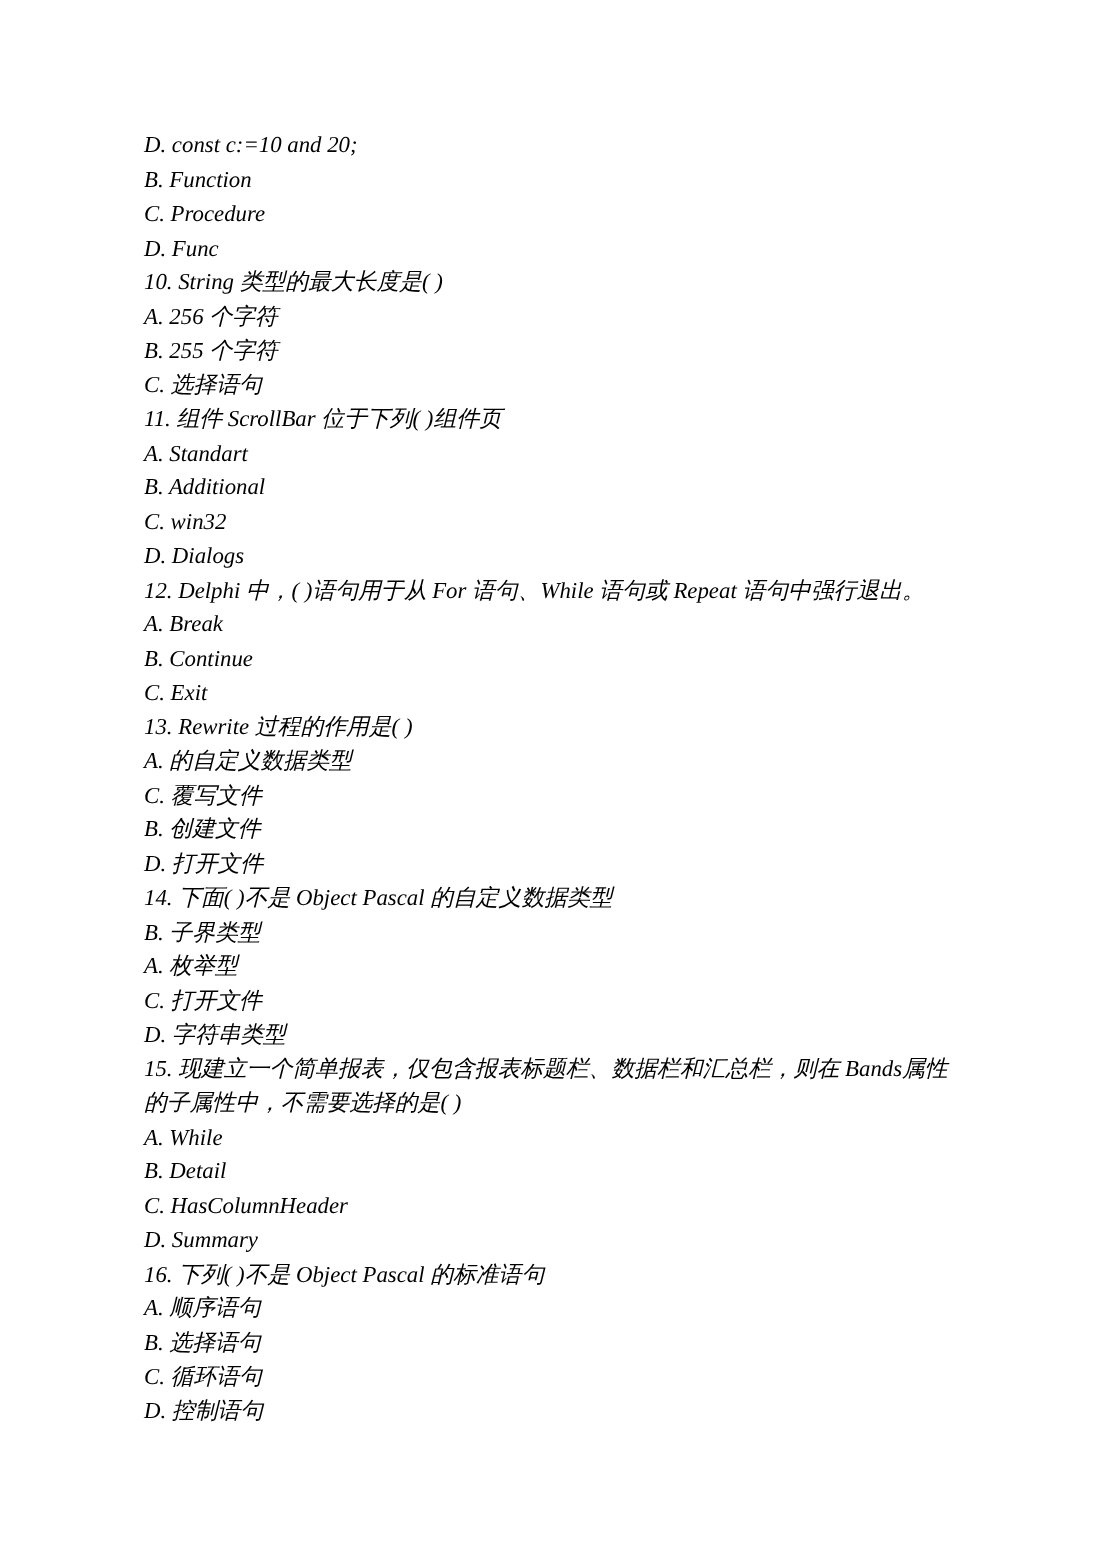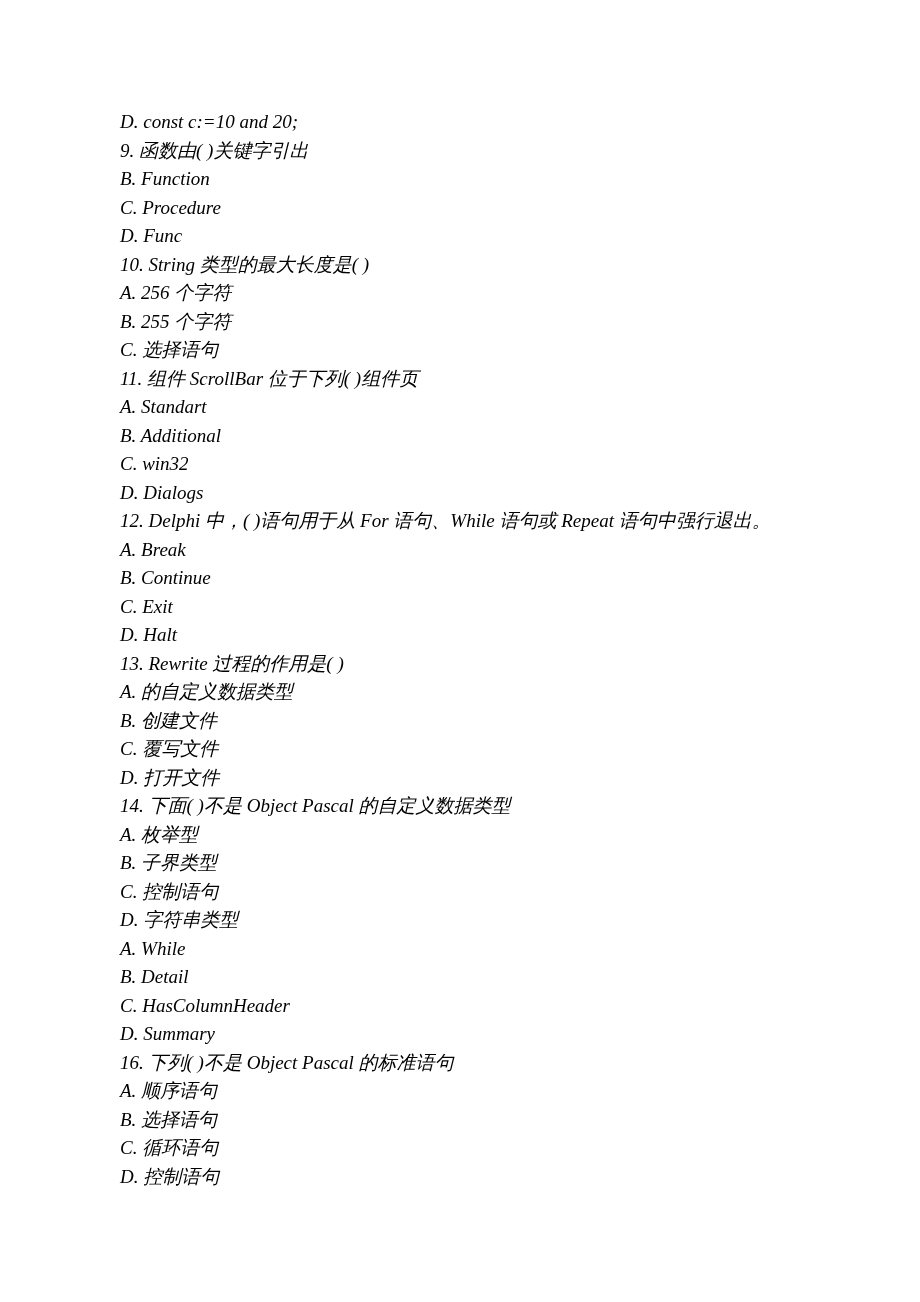--- a/index.html
+++ b/index.html
@@ -17,48 +17,47 @@
       white-space: pre-wrap;
       word-break: break-all;
       font-style: italic;
     }
   </style>
 </head>
 <body>
 
 <div id="content">
     <div class="line">D. const c:=10 and 20;</div>
-    <div class="line">9. 函数由( )关键字引出</div>
     <div class="line">B. Function</div>
     <div class="line">C. Procedure</div>
     <div class="line">D. Func</div>
     <div class="line">10. String 类型的最大长度是( )</div>
     <div class="line">A. 256 个字符</div>
     <div class="line">B. 255 个字符</div>
     <div class="line">C. 选择语句</div>
     <div class="line">11. 组件 ScrollBar 位于下列( )组件页</div>
     <div class="line">A. Standart</div>
     <div class="line">B. Additional</div>
     <div class="line">C. win32</div>
     <div class="line">D. Dialogs</div>
     <div class="line">12. Delphi 中，( )语句用于从 For 语句、While 语句或 Repeat 语句中强行退出。</div>
     <div class="line">A. Break</div>
     <div class="line">B. Continue</div>
     <div class="line">C. Exit</div>
-    <div class="line">D. Halt</div>
     <div class="line">13. Rewrite 过程的作用是( )</div>
     <div class="line">A. 的自定义数据类型</div>
+    <div class="line">C. 覆写文件</div>
     <div class="line">B. 创建文件</div>
-    <div class="line">C. 覆写文件</div>
     <div class="line">D. 打开文件</div>
     <div class="line">14. 下面( )不是 Object Pascal 的自定义数据类型</div>
+    <div class="line">B. 子界类型</div>
     <div class="line">A. 枚举型</div>
-    <div class="line">B. 子界类型</div>
-    <div class="line">C. 控制语句</div>
+    <div class="line">C. 打开文件</div>
     <div class="line">D. 字符串类型</div>
+    <div class="line">15. 现建立一个简单报表，仅包含报表标题栏、数据栏和汇总栏，则在 Bands属性的子属性中，不需要选择的是( )</div>
     <div class="line">A. While</div>
     <div class="line">B. Detail</div>
     <div class="line">C. HasColumnHeader</div>
     <div class="line">D. Summary</div>
     <div class="line">16. 下列( )不是 Object Pascal 的标准语句</div>
     <div class="line">A. 顺序语句</div>
     <div class="line">B. 选择语句</div>
     <div class="line">C. 循环语句</div>
     <div class="line">D. 控制语句</div>
   </div>

